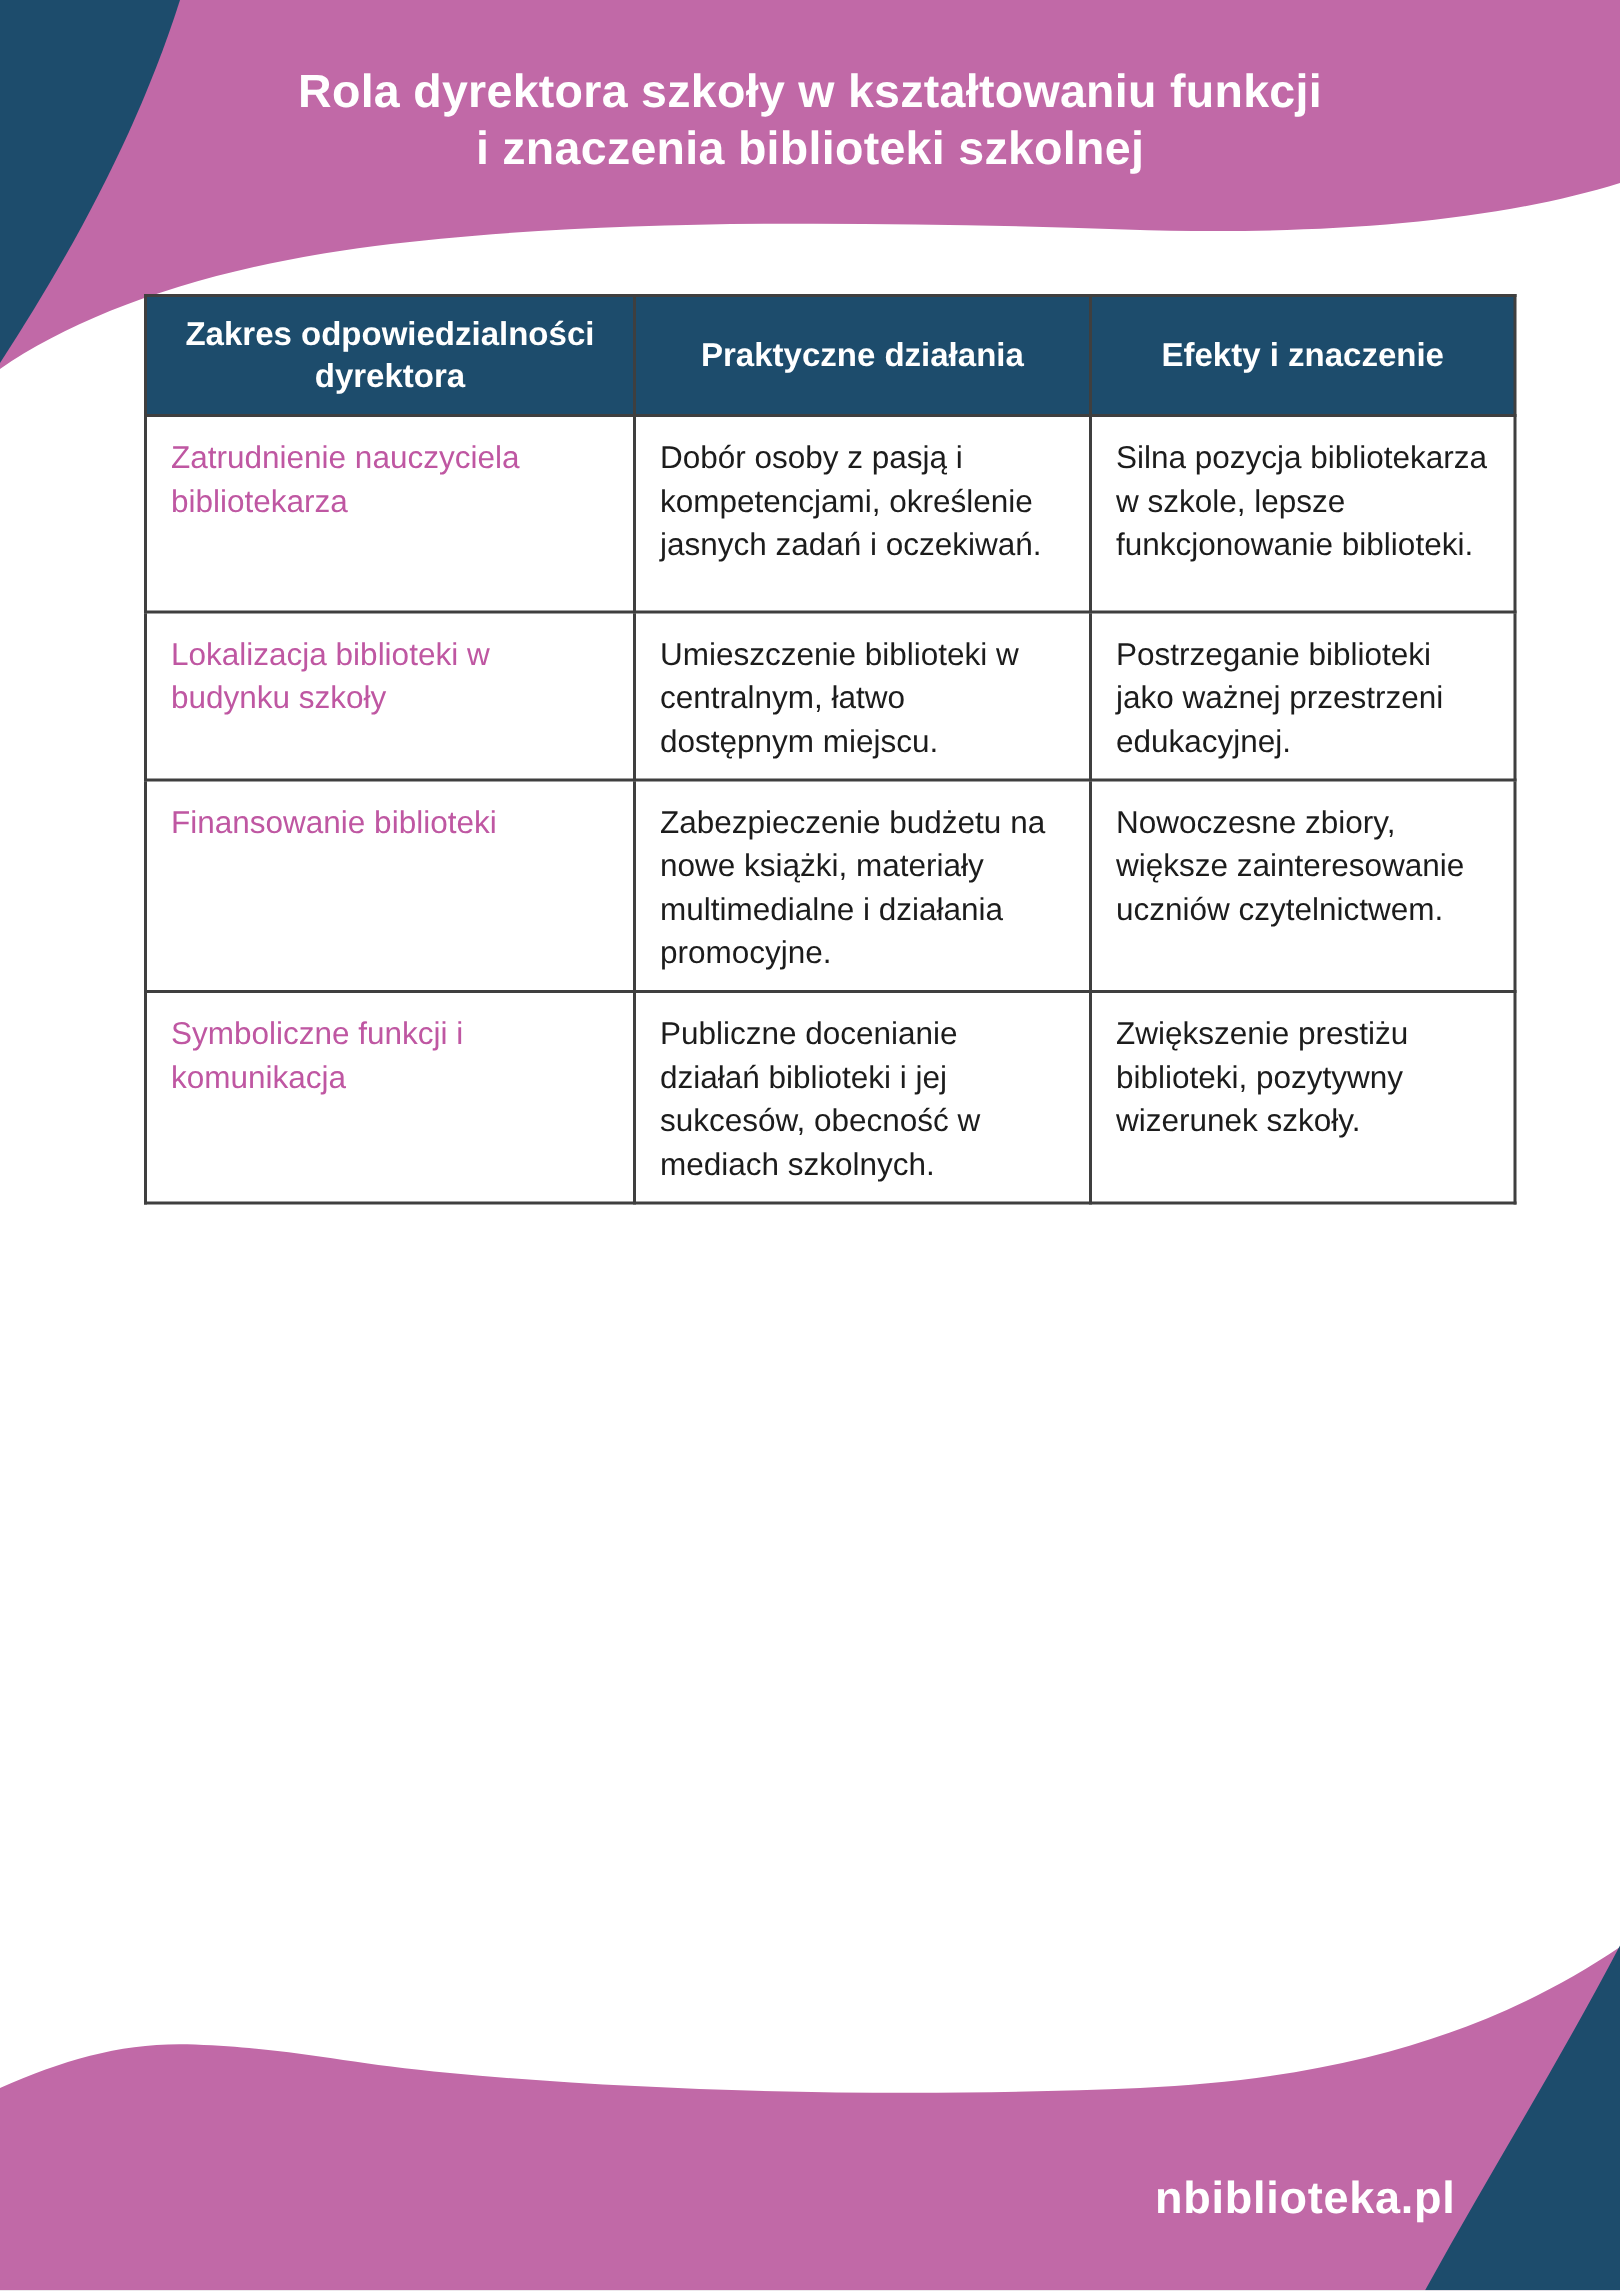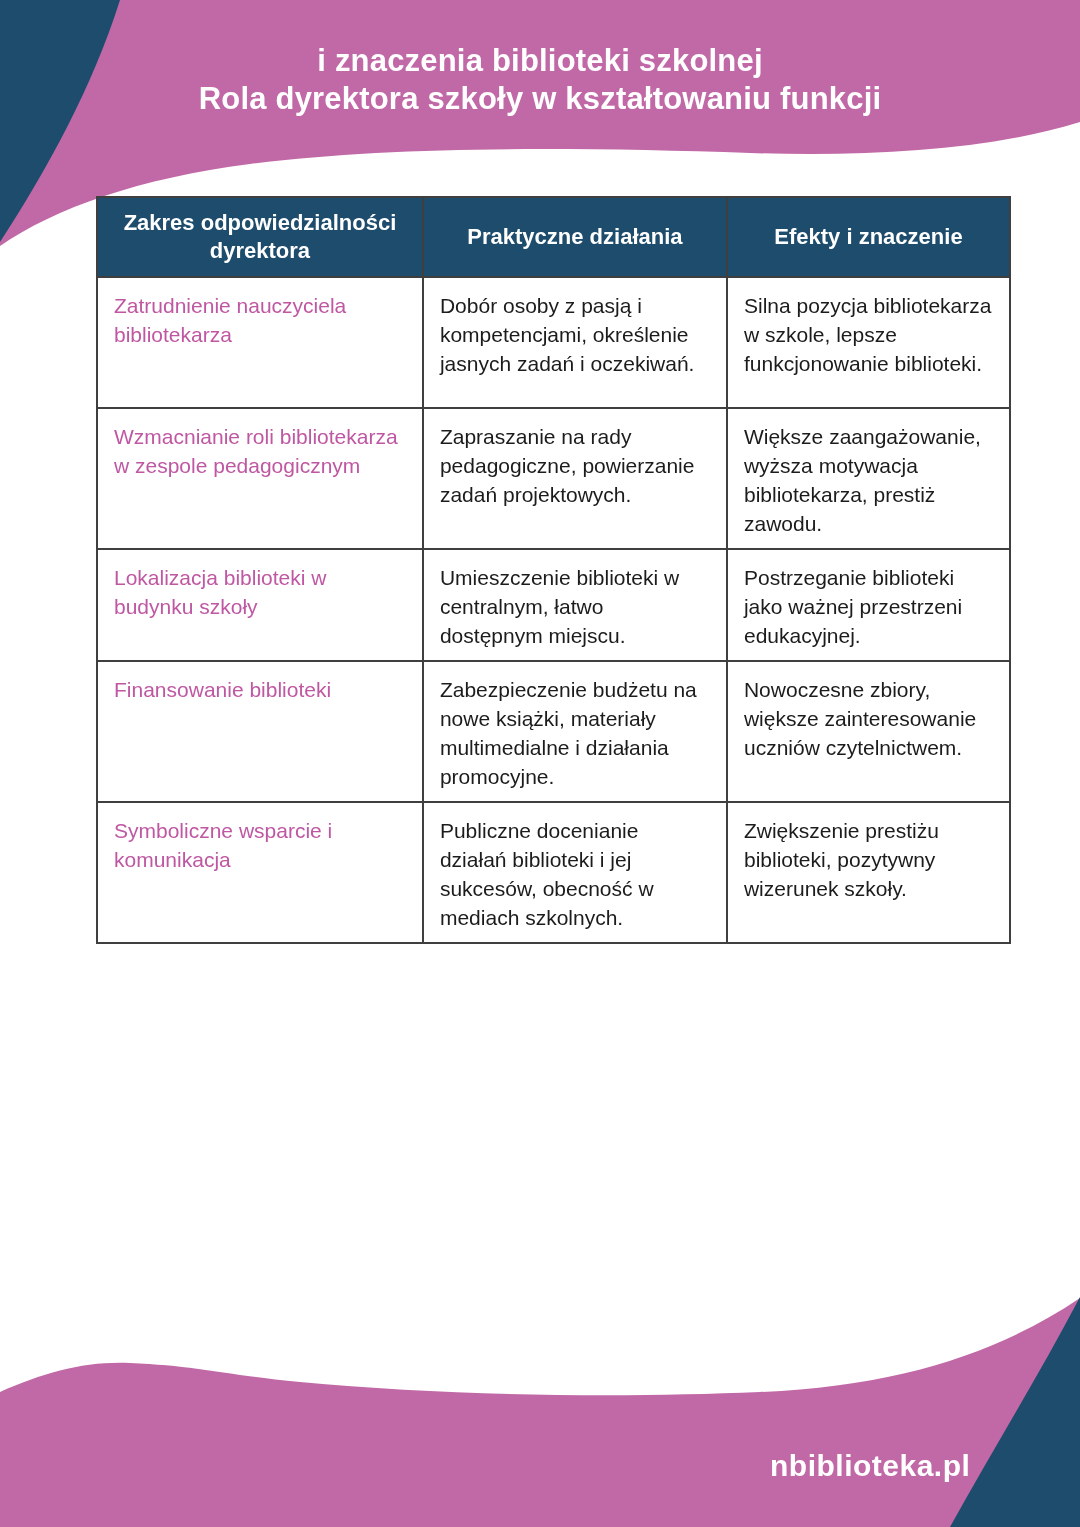--- a/index.html
+++ b/index.html
@@ -64,58 +64,53 @@
 <body>
 
 <div class="page">
 
   <svg class="band top" width="1080" height="300" viewBox="0 0 1080 300">
     <path d="M0,0 H1080 V122 C990,150 870,157 750,153 C570,147 390,146 250,164 C140,178 55,208 0,246 Z" fill="#c169a7"></path>
     <path d="M0,0 H120 C92,88 48,168 0,242 Z" fill="#1d4c6c"></path>
   </svg>
 
   <div class="title">
+    <div>Rola dyrektora szkoły w kształtowaniu funkcji</div>
     <div>i znaczenia biblioteki szkolnej</div>
-    <div>Rola dyrektora szkoły w kształtowaniu funkcji</div>
   </div>
 
   <table class="main">
     <colgroup>
       <col style="width:35.7%">
       <col style="width:33.3%">
       <col style="width:31%">
     </colgroup>
     <tbody>
         <tr>
       <th>Zakres odpowiedzialności dyrektora</th>
       <th>Praktyczne działania</th>
       <th>Efekty i znaczenie</th>
     </tr>
     <tr class="r1">
       <td class="area">Zatrudnienie nauczyciela bibliotekarza</td>
       <td>Dobór osoby z pasją i kompetencjami, określenie jasnych zadań i oczekiwań.</td>
       <td>Silna pozycja bibliotekarza w szkole, lepsze funkcjonowanie biblioteki.</td>
     </tr>
-    <tr class="r3">
-      <td class="area">Wzmacnianie roli bibliotekarza w zespole pedagogicznym</td>
-      <td>Zapraszanie na rady pedagogiczne, powierzanie zadań projektowych.</td>
-      <td>Większe zaangażowanie, wyższa motywacja bibliotekarza, prestiż zawodu.</td>
-    </tr>
     <tr class="r4">
       <td class="area">Lokalizacja biblioteki w budynku szkoły</td>
       <td>Umieszczenie biblioteki w centralnym, łatwo dostępnym miejscu.</td>
       <td>Postrzeganie biblioteki jako ważnej przestrzeni edukacyjnej.</td>
     </tr>
     <tr class="r5">
       <td class="area">Finansowanie biblioteki</td>
       <td>Zabezpieczenie budżetu na nowe książki, materiały multimedialne i działania promocyjne.</td>
       <td>Nowoczesne zbiory, większe zainteresowanie uczniów czytelnictwem.</td>
     </tr>
     <tr class="r6">
-      <td class="area">Symboliczne wsparcie i komunikacja</td>
+      <td class="area">Symboliczne funkcji i komunikacja</td>
       <td>Publiczne docenianie działań biblioteki i jej sukcesów, obecność w mediach szkolnych.</td>
       <td>Zwiększenie prestiżu biblioteki, pozytywny wizerunek szkoły.</td>
     </tr>
   </tbody>
     </table>
 
   <svg class="band bottom" width="1080" height="250" viewBox="0 0 1080 250">
     <path d="M0,115 C45,95 85,84 130,86 C200,89 225,98 300,105 C450,119 620,121 760,115 C900,109 1000,75 1080,21 V250 H0 Z" fill="#c169a7"></path>
     <path d="M1080,20 C1038,100 993,172 950,250 H1080 Z" fill="#1d4c6c"></path>
   </svg>

